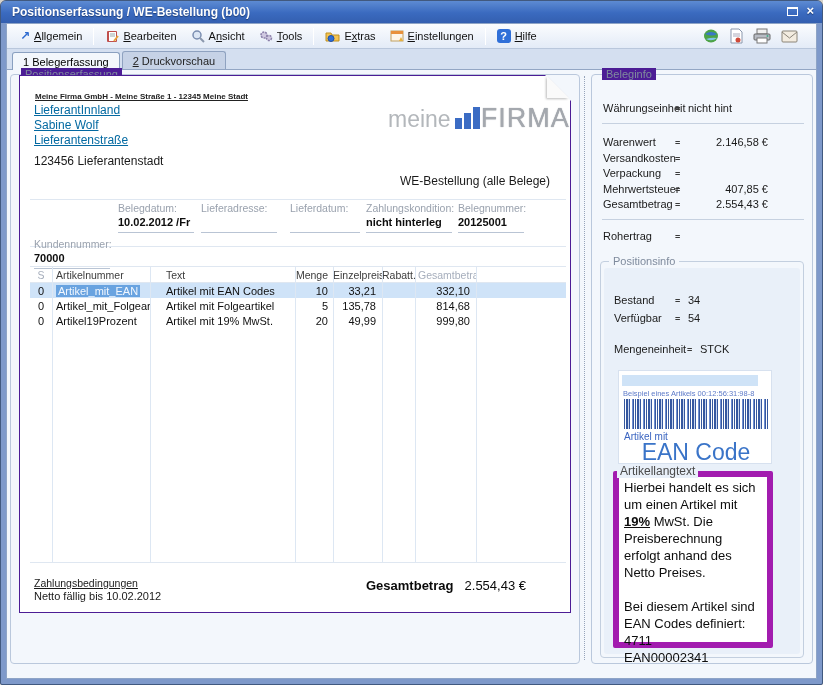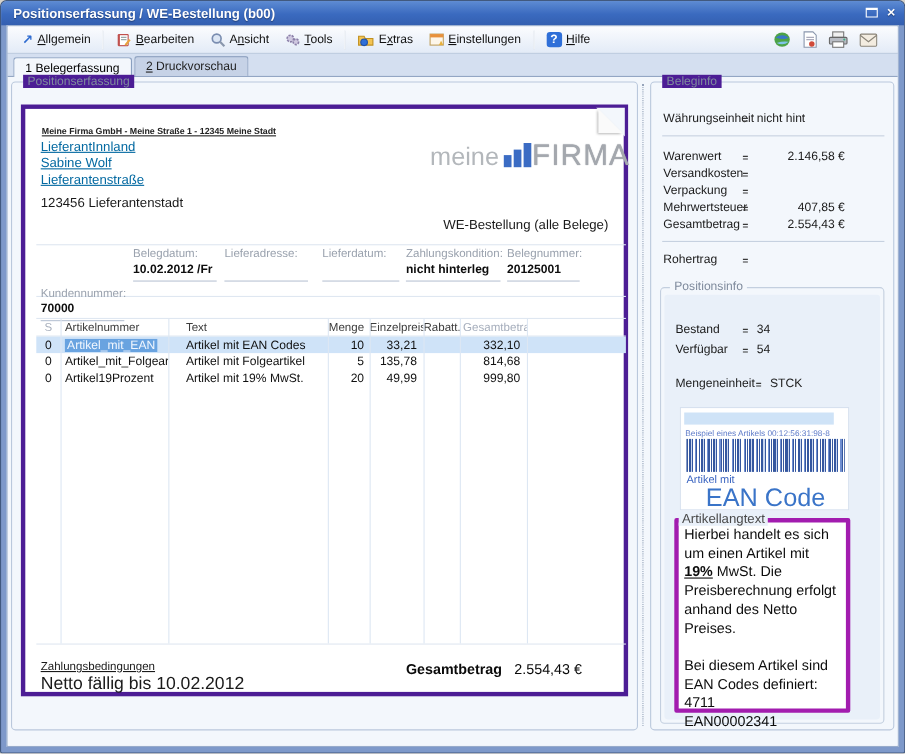--- a/index.html
+++ b/index.html
@@ -27,21 +27,21 @@
   .tab.inactive{background:#c6d2e6;color:#222;}
   .tab u{text-decoration:underline;}
   
   .main{position:absolute;top:46px;left:0;right:0;bottom:0;background:#f3f7fc;}
   .groupbox{position:absolute;border:1px solid #bac8dc;border-radius:4px;}
   .gb-label{position:absolute;top:-7px;left:10px;background:#4c1d95;padding:0 4px;color:#7f8b9d;font-size:11px;}
   .doc-group{left:3px;top:4px;width:570px;height:590px;}
   .dotted-sep{position:absolute;left:577px;top:6px;height:584px;border-left:1px dotted #96a4ba;}
   .bi-group{left:584px;top:4px;width:222px;height:590px;}
   
-  .document{position:absolute;left:8px;top:20px;width:552px;height:538px;background:#fff;border:4px solid #4c1d95;}
+  .document{position:absolute;left:8px;top:0;width:552px;height:538px;background:#fff;border:1px solid #4c1d95;}
   .fold-cut{position:absolute;top:-1px;right:-1px;width:0;height:0;border-top:26px solid #f3f7fc;border-left:26px solid transparent;}
   .fold-flap{position:absolute;top:0;right:1px;width:0;height:0;border-left:22px solid #fafafa;border-top:22px solid transparent;filter:drop-shadow(-1px 1px 1px #bbb);}
   .sender{position:absolute;left:15px;top:16px;font-size:8px;font-weight:bold;text-decoration:underline;color:#222;}
   .addr{position:absolute;left:14px;top:27px;font-size:12px;color:#0369a1;line-height:15px;text-decoration:underline;}
   .city{position:absolute;left:14px;top:78px;font-size:12px;color:#1a1a1a;}
   .logo{position:absolute;left:368px;top:30px;display:flex;align-items:flex-end;}
   .logo-w1{font-size:23px;color:#b3b7bb;line-height:22px;}
   .logo-bars{display:flex;align-items:flex-end;gap:2px;margin:0 1px 1px 4px;}
   .bar{width:7px;background:#3b6cc4;display:inline-block;}
   .bar1{height:11px;} .bar2{height:16px;} .bar3{height:22px;}
@@ -65,21 +65,21 @@
   .c-gb{width:61px;text-align:right;padding-right:6px;}
   .c-rest{width:90px;}
   .hdr-dim{color:#a6aebc;}
   .t-data{height:15px;align-items:center;font-size:11px;color:#101010;}
   .row0{top:207px;} .row1{top:222px;} .row2{top:237px;}
   .t-data.selected{background:#cfe3f8;}
   .sel-cell{background:#69a3e0;color:#f2f7fe;padding:0 2px;}
   .vline{position:absolute;top:191px;height:295px;border-left:1px solid #dde7f3;}
   
   .zb{position:absolute;left:14px;top:501px;font-size:10.5px;color:#1a1a1a;text-decoration:underline;}
-  .netto{position:absolute;left:14px;top:514px;font-size:16px;color:#1a1a1a;}
+  .netto{position:absolute;left:14px;top:514px;font-size:11px;color:#1a1a1a;}
   .gb-label-foot{position:absolute;left:346px;top:502px;font-size:13px;font-weight:bold;color:#0a0a0a;}
   .gb-value-foot{position:absolute;left:406px;top:502px;width:100px;text-align:right;font-size:13px;color:#0a0a0a;}
   
   .bi-row{position:absolute;left:0;width:100%;height:14px;font-size:11px;color:#1a1a1a;}
   .bi-lab{position:absolute;left:11px;}
   .bi-eq{position:absolute;left:83px;font-size:9px;font-weight:bold;color:#3a3a3a;top:2px;}
   .bi-val-l{position:absolute;left:96px;}
   .bi-val-r{position:absolute;right:44px;}
   .bi-hr{position:absolute;left:10px;right:8px;border-top:1px solid #c6d1e0;}
   
@@ -89,21 +89,21 @@
   .pi-row{position:absolute;height:14px;font-size:11px;color:#1a1a1a;width:100%;}
   .pi-lab{position:absolute;left:13px;}
   .pi-eq{position:absolute;left:74px;font-size:9px;font-weight:bold;color:#3a3a3a;top:2px;}
   .pi-val{position:absolute;left:87px;}
   .bc-box{position:absolute;left:17px;top:108px;width:154px;height:94px;background:#fff;border:1px solid #d7e1ef;}
   .bc-strip{position:absolute;left:3px;top:4px;width:136px;height:11px;background:#cfe3f7;}
   .bc-cap{position:absolute;left:4px;top:18px;width:148px;font-size:7.5px;color:#5d7ac8;white-space:nowrap;overflow:hidden;}
   .bc-bars{position:absolute;left:5px;top:28px;width:144px;height:30px;background:repeating-linear-gradient(90deg,#35579f 0px,#35579f 1px,#ffffff 1px,#ffffff 2px,#35579f 2px,#35579f 4px,#c9d6f0 4px,#c9d6f0 5px,#35579f 5px,#35579f 6px,#ffffff 6px,#ffffff 8px,#6f8ed0 8px,#6f8ed0 9px,#35579f 9px,#35579f 10px,#ffffff 10px,#ffffff 11px);}
   .bc-l1{position:absolute;left:5px;top:60px;font-size:10px;color:#3a64c0;}
   .bc-l2{position:absolute;left:0;top:68px;width:154px;text-align:center;font-size:23px;color:#3a74c8;}
-  .alt-box{position:absolute;left:12px;top:209px;width:160px;height:177px;background:#fff;border:4px solid #a21caf;border-radius:2px;font-size:13px;line-height:17px;color:#0d0d0d;padding:2px 5px;}
+  .alt-box{position:absolute;left:12px;top:209px;width:160px;height:177px;background:#fff;border:6px solid #a21caf;border-radius:2px;font-size:13px;line-height:17px;color:#0d0d0d;padding:2px 5px;}
   .alt-label{position:absolute;left:16px;top:202px;font-size:12px;color:#4a4a4a;background:#e9f0f9;padding:0 3px;z-index:2;}
   .alt-strong{font-weight:bold;text-decoration:underline;}
   .alt-gap{height:17px;}
   svg{display:block;}
 </style>
 </head>
 <body>
 
 <div class="window">
 

